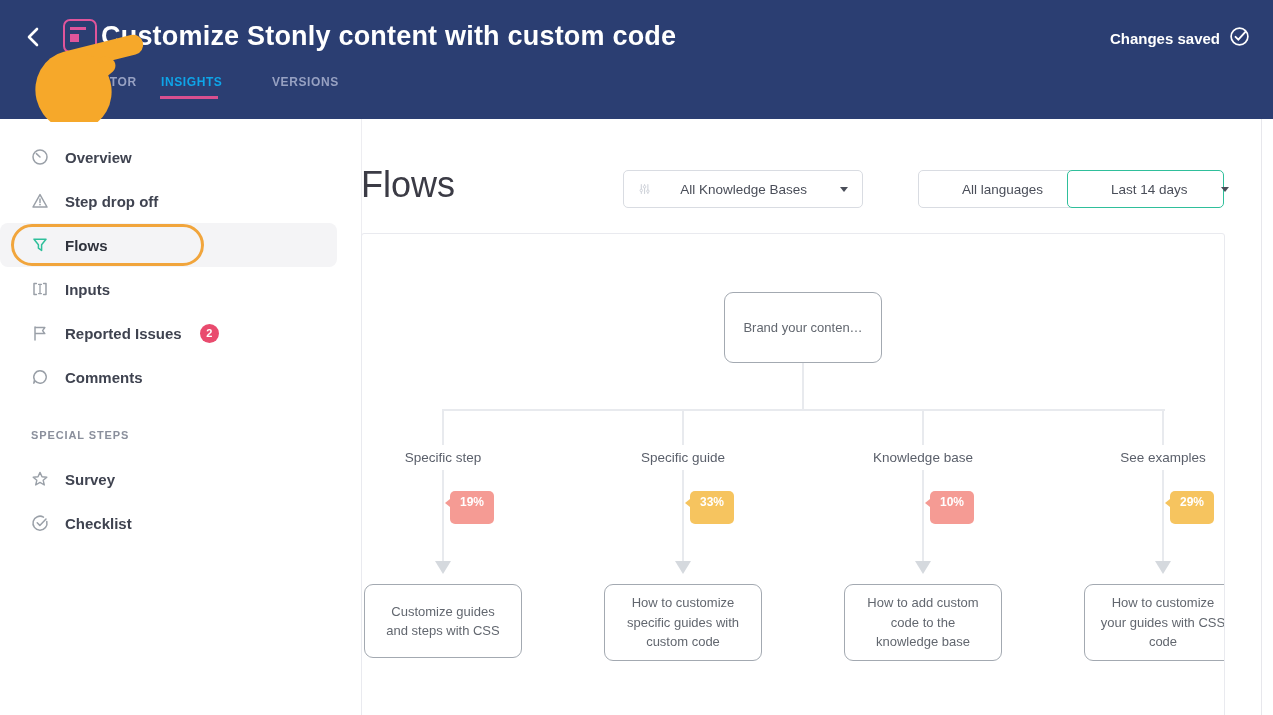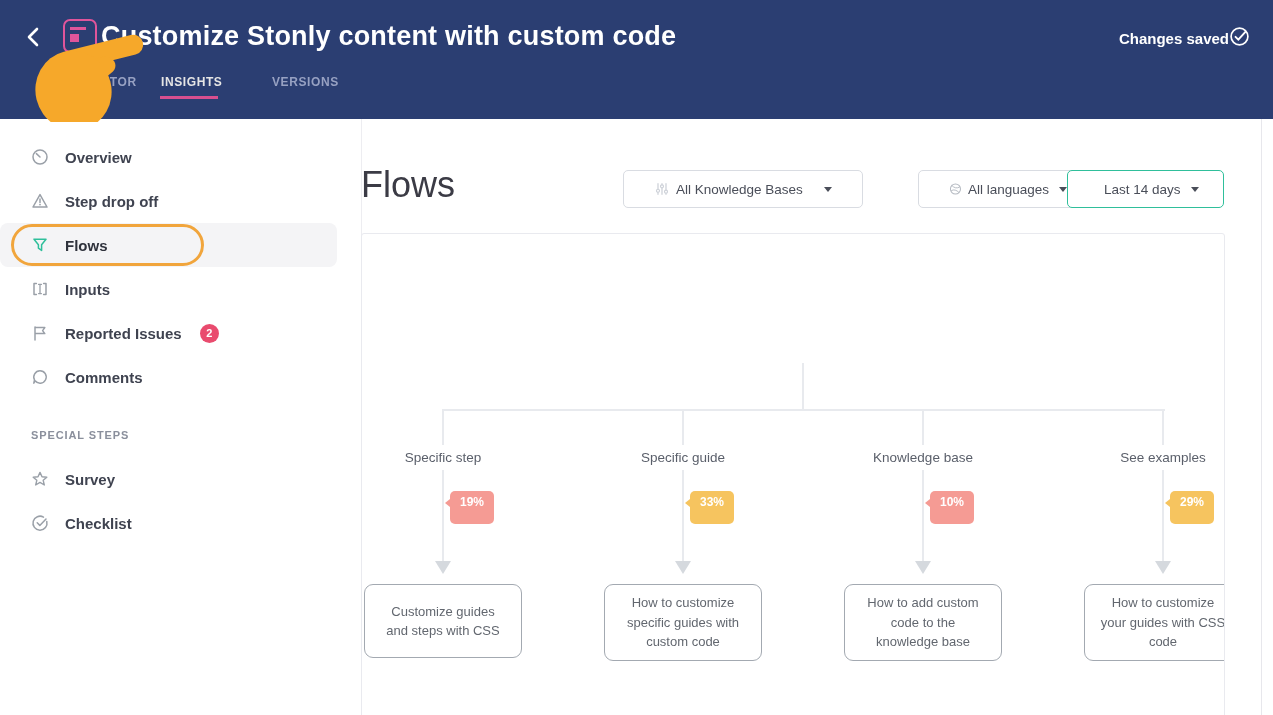--- a/index.html
+++ b/index.html
@@ -7,25 +7,25 @@
   body { font-family:"Liberation Sans", sans-serif; background:#fff; position:relative; }
 
   
   .header { position:absolute; inset:0 0 auto 0; height:119px; background:#2b3e72; z-index:5; }
   .back-btn { position:absolute; left:22px; top:25px; width:24px; height:24px; cursor:pointer; }
   .doc-icon { position:absolute; left:63px; top:19px; width:34px; height:34px;
               border:2.5px solid #e0559b; border-radius:7px; }
   .doc-icon::before { content:""; position:absolute; left:5px; top:6px; width:16px; height:3px; background:#e0559b; }
   .doc-icon::after  { content:""; position:absolute; left:5px; top:13px; width:9px; height:8px; background:#e0559b; }
   .page-title { position:absolute; left:101px; top:21px; color:#fff; font-size:27px; font-weight:600; letter-spacing:.2px; white-space:nowrap; }
-  .save-status { position:absolute; right:23px; top:26px; display:flex; align-items:center; color:#fff; }
+  .save-status { position:absolute; right:23px; top:26px; display:flex; align-items:center; gap:9px; color:#fff; }
   .save-status .txt { font-size:15px; font-weight:700; }
 
   .tab { position:absolute; top:75px; font-size:12px; font-weight:700; letter-spacing:.6px; color:#97a1c2; cursor:pointer; }
-  .tab.active { color:#e5e5e5; }
+  .tab.active { color:#0ea5e9; }
   .tab-editor { left:88px; }
   .tab-insights { left:161px; }
   .tab-versions { left:272px; }
   .tab-underline { position:absolute; left:160px; top:96px; width:58px; height:3px; background:#d84f8f; }
 
   
   .hand { position:absolute; left:24px; top:18px; z-index:50; pointer-events:none; }
 
   
   .sidebar { position:absolute; left:0; top:119px; width:362px; height:596px; background:#fff; border-right:1px solid #ededf1; }
@@ -39,21 +39,21 @@
                   border:3.5px solid #f1a53c; border-radius:22px; pointer-events:none; }
   .count-badge { width:19px; height:19px; border-radius:50%; background:#e94b6e; color:#fff;
                  font-size:11px; font-weight:700; display:flex; align-items:center; justify-content:center; margin-left:2px; }
   .side-section { margin:30px 0 16px; padding-left:31px; font-size:11px; font-weight:700;
                   letter-spacing:.9px; color:#8a8f9c; }
 
   
   .main-heading { position:absolute; left:361px; top:164px; font-size:36px; font-weight:200; color:#3b3b45; }
 
   .filter { position:absolute; top:170px; height:38px; background:#fff; border:1px solid #d9dce2; border-radius:5px;
-            display:flex; align-items:center; padding:0 30px; gap:6px; cursor:pointer; }
+            display:flex; align-items:center; padding:0 14px; gap:29px; cursor:pointer; }
   .filter .val { font-size:13.5px; color:#4a4e59; flex:1; white-space:nowrap; }
   .filter .caret { width:0; height:0; border-left:4.5px solid transparent; border-right:4.5px solid transparent;
                    border-top:5px solid #4a4e59; margin-left:4px; }
   .filter-kb { left:623px; width:240px; }
   .filter-lang { left:918px; width:180px; }
   .filter-date { left:1067px; width:157px; border:1.5px solid #2fbf9b; }
 
   
   .panel { position:absolute; left:361px; top:233px; width:864px; height:520px; background:#fff;
            border:1px solid #e9eaef; border-radius:3px; overflow:hidden; }
@@ -217,20 +217,21 @@
   <svg width="17" height="17" viewBox="0 0 18 18">
       <circle cx="9" cy="9" r="7" fill="none" stroke="#2fbf9b" stroke-width="1.5"></circle>
       <path d="M9 5.4 V9 L6.4 10.8" fill="none" stroke="#2fbf9b" stroke-width="1.5" stroke-linecap="round" stroke-linejoin="round"></path>
     </svg>
   <span class="val">Last 14 days</span>
   <span class="caret"></span>
 </div>
 
 <div class="panel">
 
+  <div class="flow-node root-node">Brand your conten…</div>
 
   <div class="line stub"></div>
   <div class="line hline"></div>
 
   <div class="line vline" style="left:80px"></div>
   <div class="arrow-head" style="left:73px"></div>
   <div class="branch-label" style="left:81px">Specific step</div>
   <div class="pct-badge pct-pink" style="left:88px">19%</div>
   <div class="flow-node target-box" style="left:2px">Customize guides and steps with CSS</div>
 

